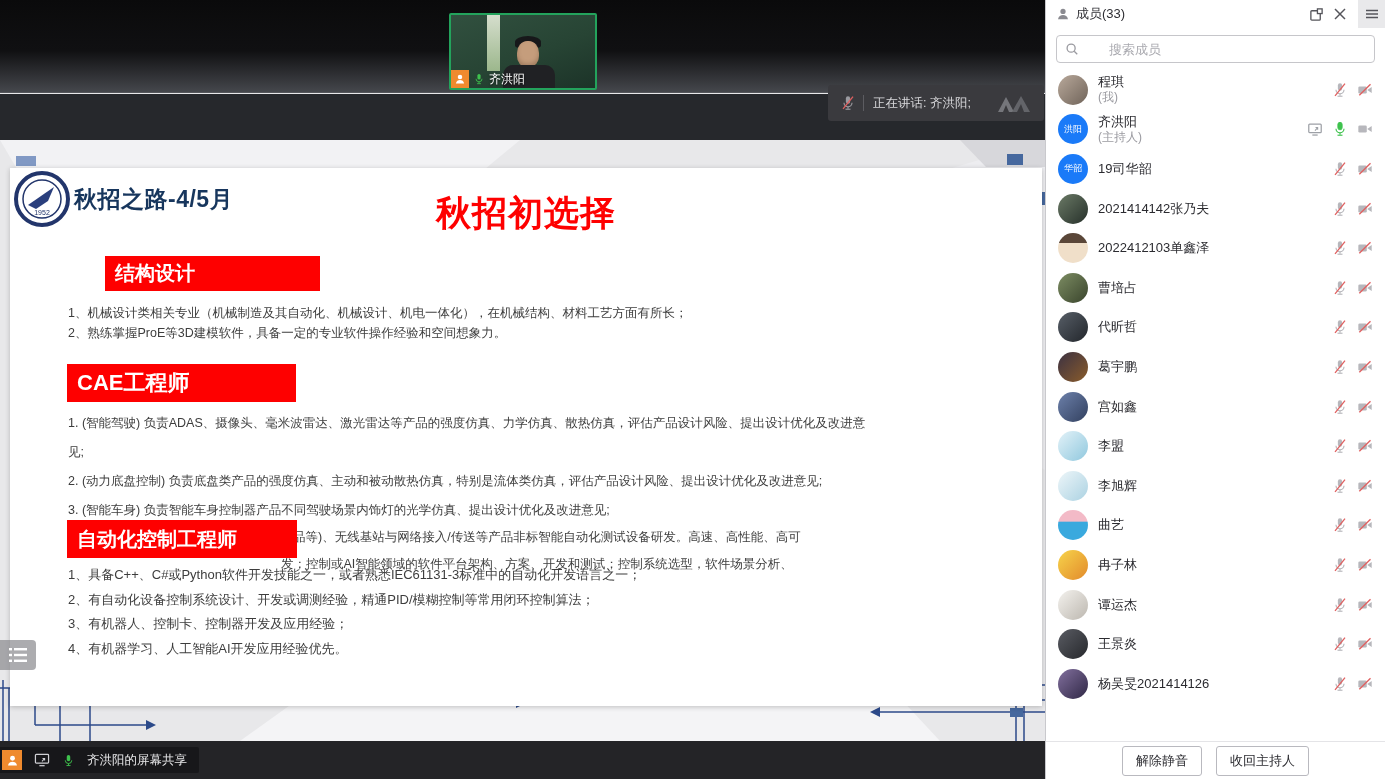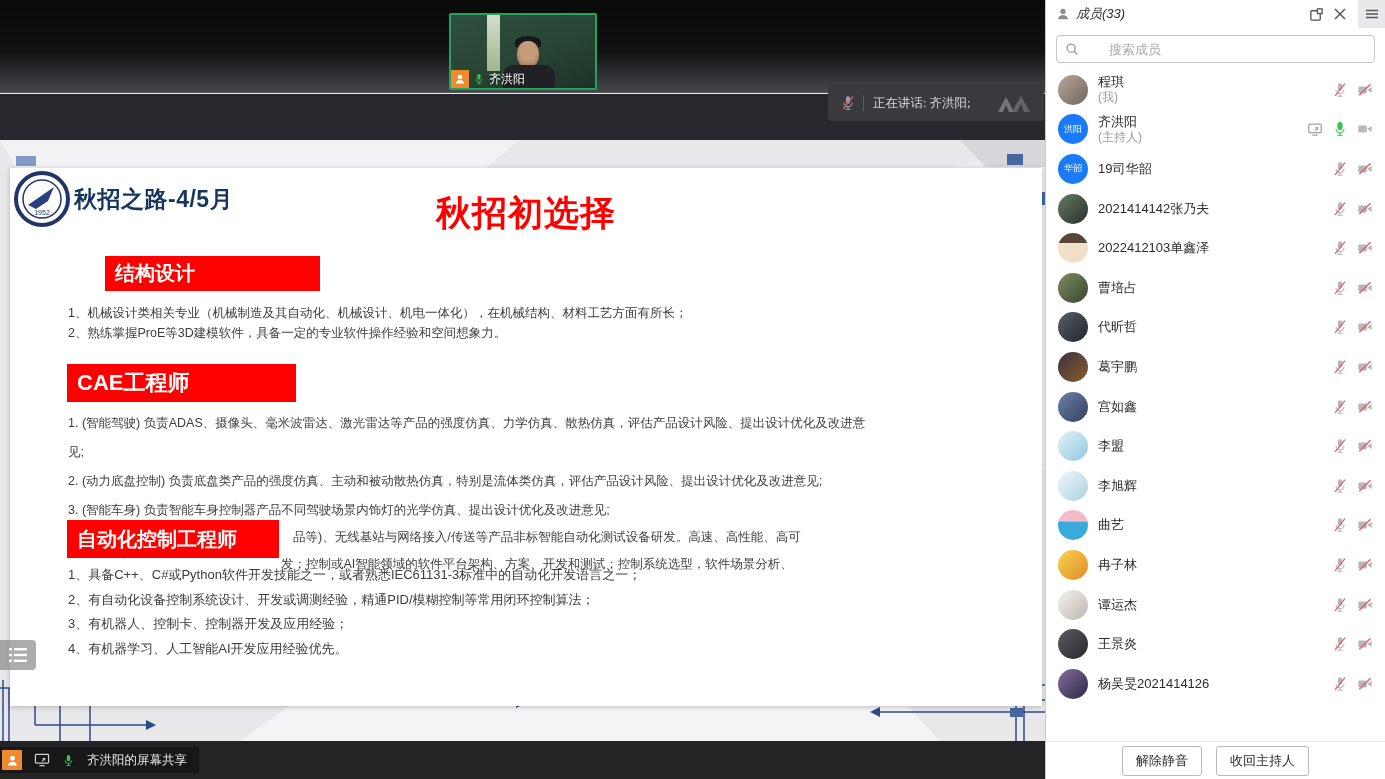--- a/index.html
+++ b/index.html
@@ -21,37 +21,37 @@
   .vt-body { position:absolute; left:52px; top:50px; width:52px; height:26px; border-radius:10px 10px 0 0; background:#202124; }
   .vt-overlay { position:absolute; left:0; bottom:0; display:flex; align-items:center; gap:4px; height:18px; padding-right:6px; }
   .badge-person { width:18px; height:18px; background:#ef8a2e; display:flex; align-items:center; justify-content:center; flex:none; }
   .vt-name { color:#fff; font-size:12px; text-shadow:0 1px 2px rgba(0,0,0,.8); }
 
   .dark-bar { position:absolute; left:0; top:94px; width:1045px; height:46px; background:#26282c; }
 
   .speaking-toast { position:absolute; left:828px; top:85px; width:216px; height:36px; background:#3a3a3e;
     border-radius:3px; display:flex; align-items:center; padding:0 8px 0 12px; z-index:5; }
   .toast-divider { width:1px; height:16px; background:#5c5c61; margin:0 9px 0 7px; }
-  .toast-label { color:#d9d9dc; font-size:12.5px; white-space:nowrap;font-family:Liberation Serif, serif; }
+  .toast-label { color:#d9d9dc; font-size:12.5px; white-space:nowrap; }
   .toast-watermark { margin-left:auto; opacity:.85; }
 
   
   .content { position:absolute; left:0; top:140px; width:1045px; height:601px; background:#e8e8ea; overflow:hidden; }
   .content svg.bgdeco { position:absolute; left:0; top:0; }
 
   .slide { position:absolute; left:10px; top:28px; width:1032px; height:538px; background:#ffffff;
     box-shadow:0 1px 5px rgba(0,0,0,.22); }
   .slide-logo { position:absolute; left:4px; top:3px; width:56px; height:56px; }
   .slide-title { position:absolute; left:64px; top:16px; font-size:23px; font-weight:bold; color:#17365d; letter-spacing:.5px; }
   .slide-center-title { position:absolute; left:0; top:22px; width:100%; text-align:center; font-size:35px; font-weight:bold; color:#fe0000; letter-spacing:1px; }
 
   .red-block { position:absolute; background:#fe0000; color:#ffffff; font-weight:bold; display:flex; align-items:center; padding-left:10px; }
   .rb1 { left:57px; top:88px;  width:215px; height:35px; font-size:20px;margin-left:38px; }
   .rb2 { left:57px; top:196px; width:229px; height:38px; font-size:22px; }
-  .rb3 { left:57px; top:352px; width:212px; height:38px; font-size:20px; z-index:2; }
+  .rb3 { left:57px; top:352px; width:230px; height:38px; font-size:20px; z-index:2; }
 
   .bullets { position:absolute; color:#3d3d3d; }
   .b1 { left:58px; top:136px; width:930px; font-size:12.5px; line-height:19.5px; }
   .b2 { left:58px; top:241px; width:812px; font-size:12.5px; line-height:29px; }
   .b3 { left:58px; top:395px; width:930px; font-size:13px;  line-height:24.5px; }
   .bullets div { white-space:normal; }
 
   .bg-line { position:absolute; color:#3d3d3d; font-size:12.5px; white-space:nowrap; z-index:1; }
   .bgl1 { left:283px; top:361px; }
   .bgl2 { left:271px; top:388px; }
@@ -61,21 +61,21 @@
 
   
   .bottom-bar { position:absolute; left:0; top:741px; width:1045px; height:38px; background:#242427; }
   .share-chip { position:absolute; left:0; top:6px; height:26px; display:flex; align-items:center; gap:12px;
     background:#17171a; padding-right:12px; border-radius:0 2px 2px 0; }
   .share-chip .badge-person { width:20px; height:20px; margin-left:2px; }
   .share-label { color:#e8e8ea; font-size:12.5px; }
 
   
   .panel { position:absolute; left:1045px; top:0; width:340px; height:779px; background:#ffffff; border-left:1px solid #c9c9cd; }
-  .panel-header { position:relative; height:28px; display:flex; align-items:center; padding:6px 10px;font-style:italic; }
+  .panel-header { position:relative; height:28px; display:flex; align-items:center; padding:6px 10px; }
   .panel-title { font-size:13px; color:#2e2e33; margin-left:6px; }
   .ph-actions { margin-left:auto; display:flex; align-items:center; gap:9px; }
   .menu-btn { position:absolute; right:0; top:0; width:27px; height:28px; background:#e9e9eb; display:flex; align-items:center; justify-content:center; }
   .iconbtn { display:flex; align-items:center; justify-content:center; cursor:default; }
 
   .search-box { margin:7px 10px 6px 10px; height:28px; border:1px solid #c6c6ca; border-radius:4px;
     display:flex; align-items:center; padding:0 8px; background:#fff;gap:24px; }
   .search-box input { border:none; outline:none; flex:1; font-size:13px; color:#333; margin-left:6px; font-family:inherit; }
   .search-box input::placeholder { color:#a8a8ae; }
 

